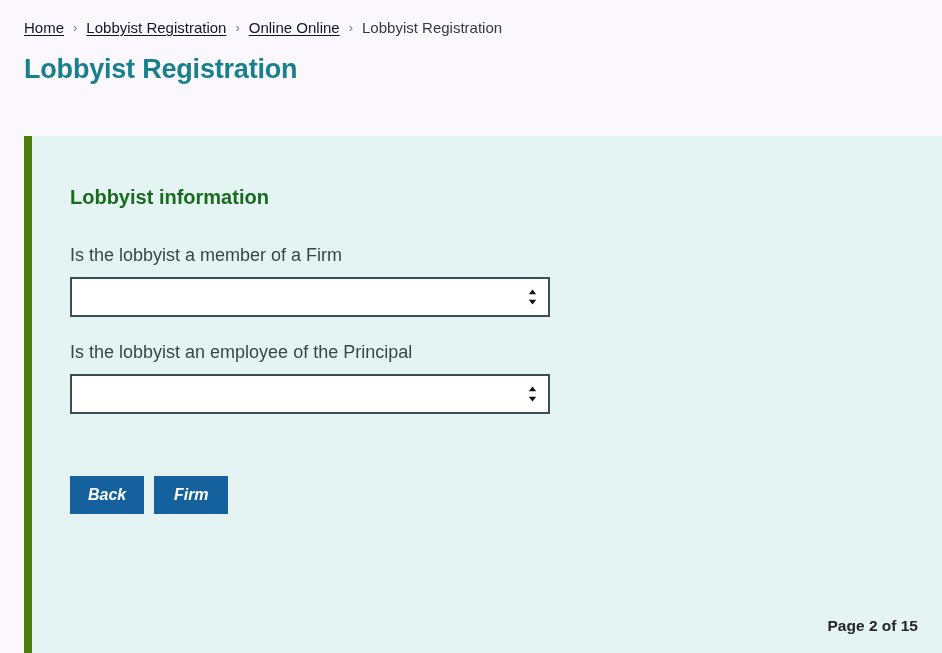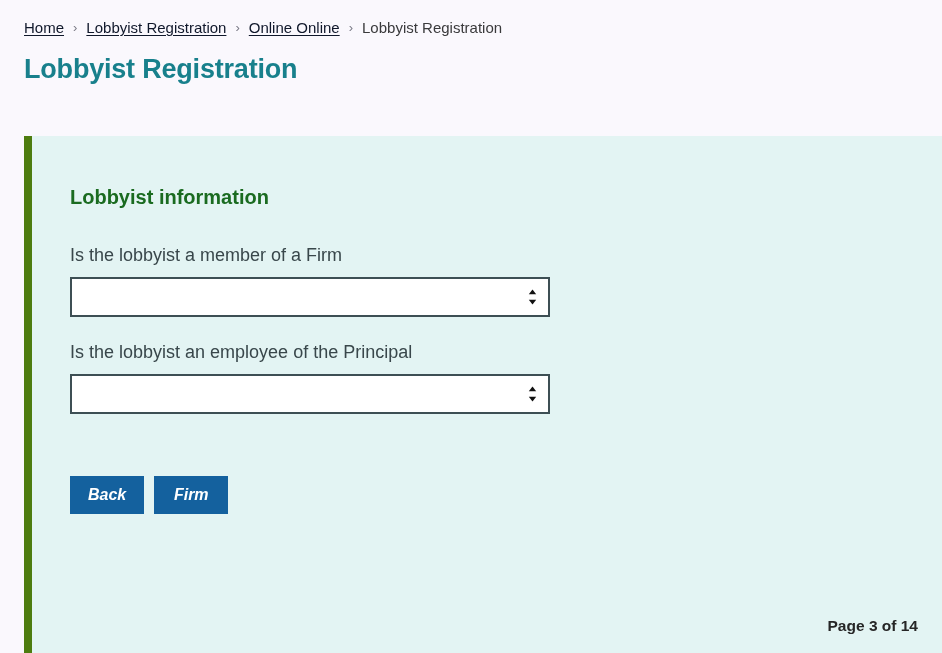--- a/index.html
+++ b/index.html
@@ -222,16 +222,16 @@
       </div>
 
 
       <div class="button-row">
         <button class="btn" type="button">Back</button>
         <button class="btn" type="button">Firm</button>
       </div>
 
     </div>
 
-    <div class="page-counter">Page 3 of 14</div>
+    <div class="page-counter">Page 2 of 15</div>
   </div>
 
 </div>
 
 </body></html>

